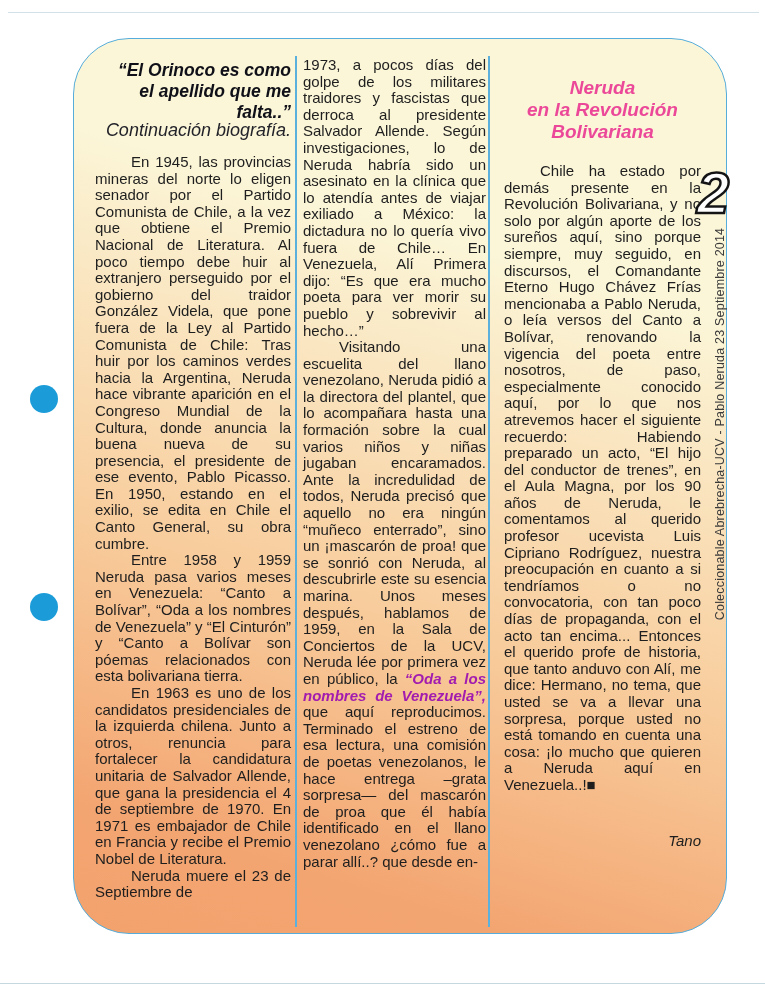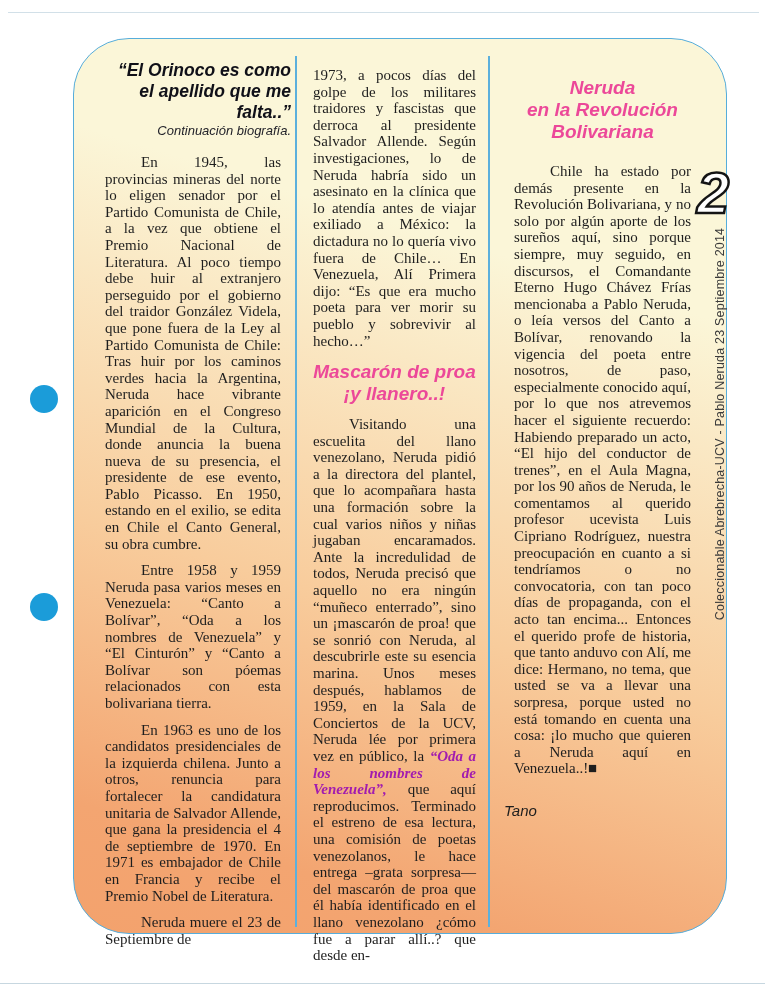--- a/index.html
+++ b/index.html
@@ -17,34 +17,34 @@
   .divider{position:absolute;width:2px;background:#5cb0dc;}
   .d1{left:221px;top:17px;height:871px;}
   .d2{left:414px;top:17px;height:871px;}
   .dot{position:absolute;left:30px;width:28px;height:28px;border-radius:50%;background:#1b9cd9;}
   .dot1{top:385px;}
   .dot2{top:593px;}
   .col{position:absolute;font-size:15px;line-height:16.6px;text-align:justify;z-index:2;color:#1e1e1e;}
   .col1{left:95px;top:60px;width:196px;}
   .col2{left:303px;top:57px;width:183px;}
   .col3{left:504px;top:57px;width:197px;}
-  .col p{margin:10px;font-family:Liberation Serif, serif;}
+  .col p{margin:0;}
   p.indent{text-indent:36px;}
   .article-title{
     font-weight:bold;font-style:italic;font-size:17.5px;line-height:21px;
     text-align:right;white-space:pre-line;color:#101018;
   }
-  .article-subtitle{font-style:italic;font-size:13px;line-height:15px;text-align:right;margin:0 0 16px 0;color:#23232a;}
+  .article-subtitle{font-style:italic;font-size:18px;line-height:15px;text-align:right;margin:0 0 16px 0;color:#23232a;}
   .section-heading{
     font-weight:bold;font-style:italic;font-size:19px;line-height:22px;
     text-align:center;white-space:pre-line;color:#ec4899;margin:12px 0 11px 0;
   }
   .col3 .section-heading{margin:20px 0 20px 0;}
   .navy{font-weight:bold;font-style:italic;color:#a21caf;}
-  .signature{font-style:italic;font-size:15px;text-align:left;margin-top:26px;}
+  .signature{font-style:italic;font-size:15px;text-align:right;margin-top:39px;}
   .page-number{
     position:absolute;left:697px;top:164px;z-index:3;line-height:1;
     font-size:58px;font-weight:bold;font-style:italic;color:#ffffff;
     -webkit-text-stroke:2.5px #141414;
   }
   .sidebar-label{
     position:absolute;left:720px;top:424px;z-index:2;white-space:nowrap;
     transform:translate(-50%,-50%) rotate(-90deg);
     font-size:12.5px;color:#3a3a3a;letter-spacing:0.2px;
   }
@@ -69,22 +69,20 @@
 el apellido que me falta..”</div>
     <div class="article-subtitle">Continuación biografía.</div>
     <p class="indent">En 1945, las provincias mineras del norte lo eligen senador por el Partido Comunista de Chile, a la vez que obtiene el Premio Nacional de Literatura. Al poco tiempo debe huir al extranjero perseguido por el gobierno del traidor González Videla, que pone fuera de la Ley al Partido Comunista de Chile: Tras huir por los caminos verdes hacia la Argentina, Neruda hace vibrante aparición en el Congreso Mundial de la Cultura, donde anuncia la buena nueva de su presencia, el presidente de ese evento, Pablo Picasso.  En 1950, estando en el exilio, se edita en Chile el Canto General, su obra cumbre.</p>
     <p class="indent">Entre 1958 y 1959 Neruda pasa varios meses en Venezuela: “Canto a Bolívar”, “Oda a los nombres de Venezuela” y “El Cinturón” y “Canto a Bolívar son póemas relacionados con esta bolivariana tierra.</p>
     <p class="indent">En 1963 es uno de los candidatos presidenciales de la izquierda chilena. Junto a otros, renuncia para fortalecer la candidatura unitaria de Salvador Allende, que gana la presidencia el 4 de septiembre de 1970. En 1971 es embajador de Chile en Francia y recibe el Premio Nobel de Literatura.</p>
     <p class="indent">Neruda muere el 23 de Septiembre de</p>
   </div>
 
   <div class="col col2">
     <p>1973, a pocos días del golpe de los militares traidores y fascistas que derroca al presidente Salvador Allende. Según investigaciones, lo de Neruda habría sido un asesinato en la clínica que lo atendía antes de viajar exiliado a México: la dictadura no lo quería vivo fuera de Chile… En Venezuela,  Alí Primera dijo: “Es que era mucho poeta para ver morir su pueblo y sobrevivir al hecho…”</p>
-    <div class="section-heading">Mascarón de proa
-¡y llanero..!</div>
     <p class="indent"><span>Visitando una escuelita del llano venezolano, Neruda  pidió a la directora del plantel, que lo acompañara hasta una formación sobre la cual varios niños y niñas jugaban encaramados. Ante la incredulidad de todos, Neruda precisó que aquello no era ningún “muñeco enterrado”, sino un ¡mascarón de proa! que se sonrió con Neruda, al descubrirle este su esencia marina. Unos meses después, hablamos de 1959, en la Sala de Conciertos de la UCV, Neruda lée por primera vez en público, la </span><span class="navy">“Oda a los nombres de Venezuela”,</span><span> que aquí reproducimos. Terminado el estreno de esa lectura, una comisión de poetas venezolanos, le hace entrega –grata sorpresa— del mascarón de proa que él había identificado en el llano venezolano ¿cómo fue a parar allí..? que desde en-</span></p>
   </div>
 
   <div class="col col3">
     <div class="section-heading">Neruda
 en la Revolución
 Bolivariana</div>
     <p class="indent">Chile ha estado por demás presente en la Revolución Bolivariana, y no solo por algún aporte de los sureños aquí, sino porque siempre, muy seguido, en discursos, el Comandante Eterno Hugo Chávez Frías mencionaba a Pablo Neruda, o leía versos del Canto a Bolívar, renovando la vigencia del poeta entre nosotros, de paso, especialmente conocido aquí, por lo que nos atrevemos hacer el siguiente recuerdo: Habiendo preparado un acto, “El hijo del conductor de trenes”, en el Aula Magna, por los 90 años de Neruda, le comentamos al querido profesor ucevista Luis Cipriano Rodríguez, nuestra preocupación en cuanto a si tendríamos o no convocatoria, con tan poco días de propaganda, con el acto tan encima... Entonces el querido profe de historia, que tanto anduvo con Alí, me dice: Hermano, no tema, que usted se va a llevar una sorpresa, porque usted no está tomando en cuenta una cosa: ¡lo mucho que quieren a Neruda aquí en Venezuela..!■</p>
     <div class="signature">Tano</div>
   </div>

